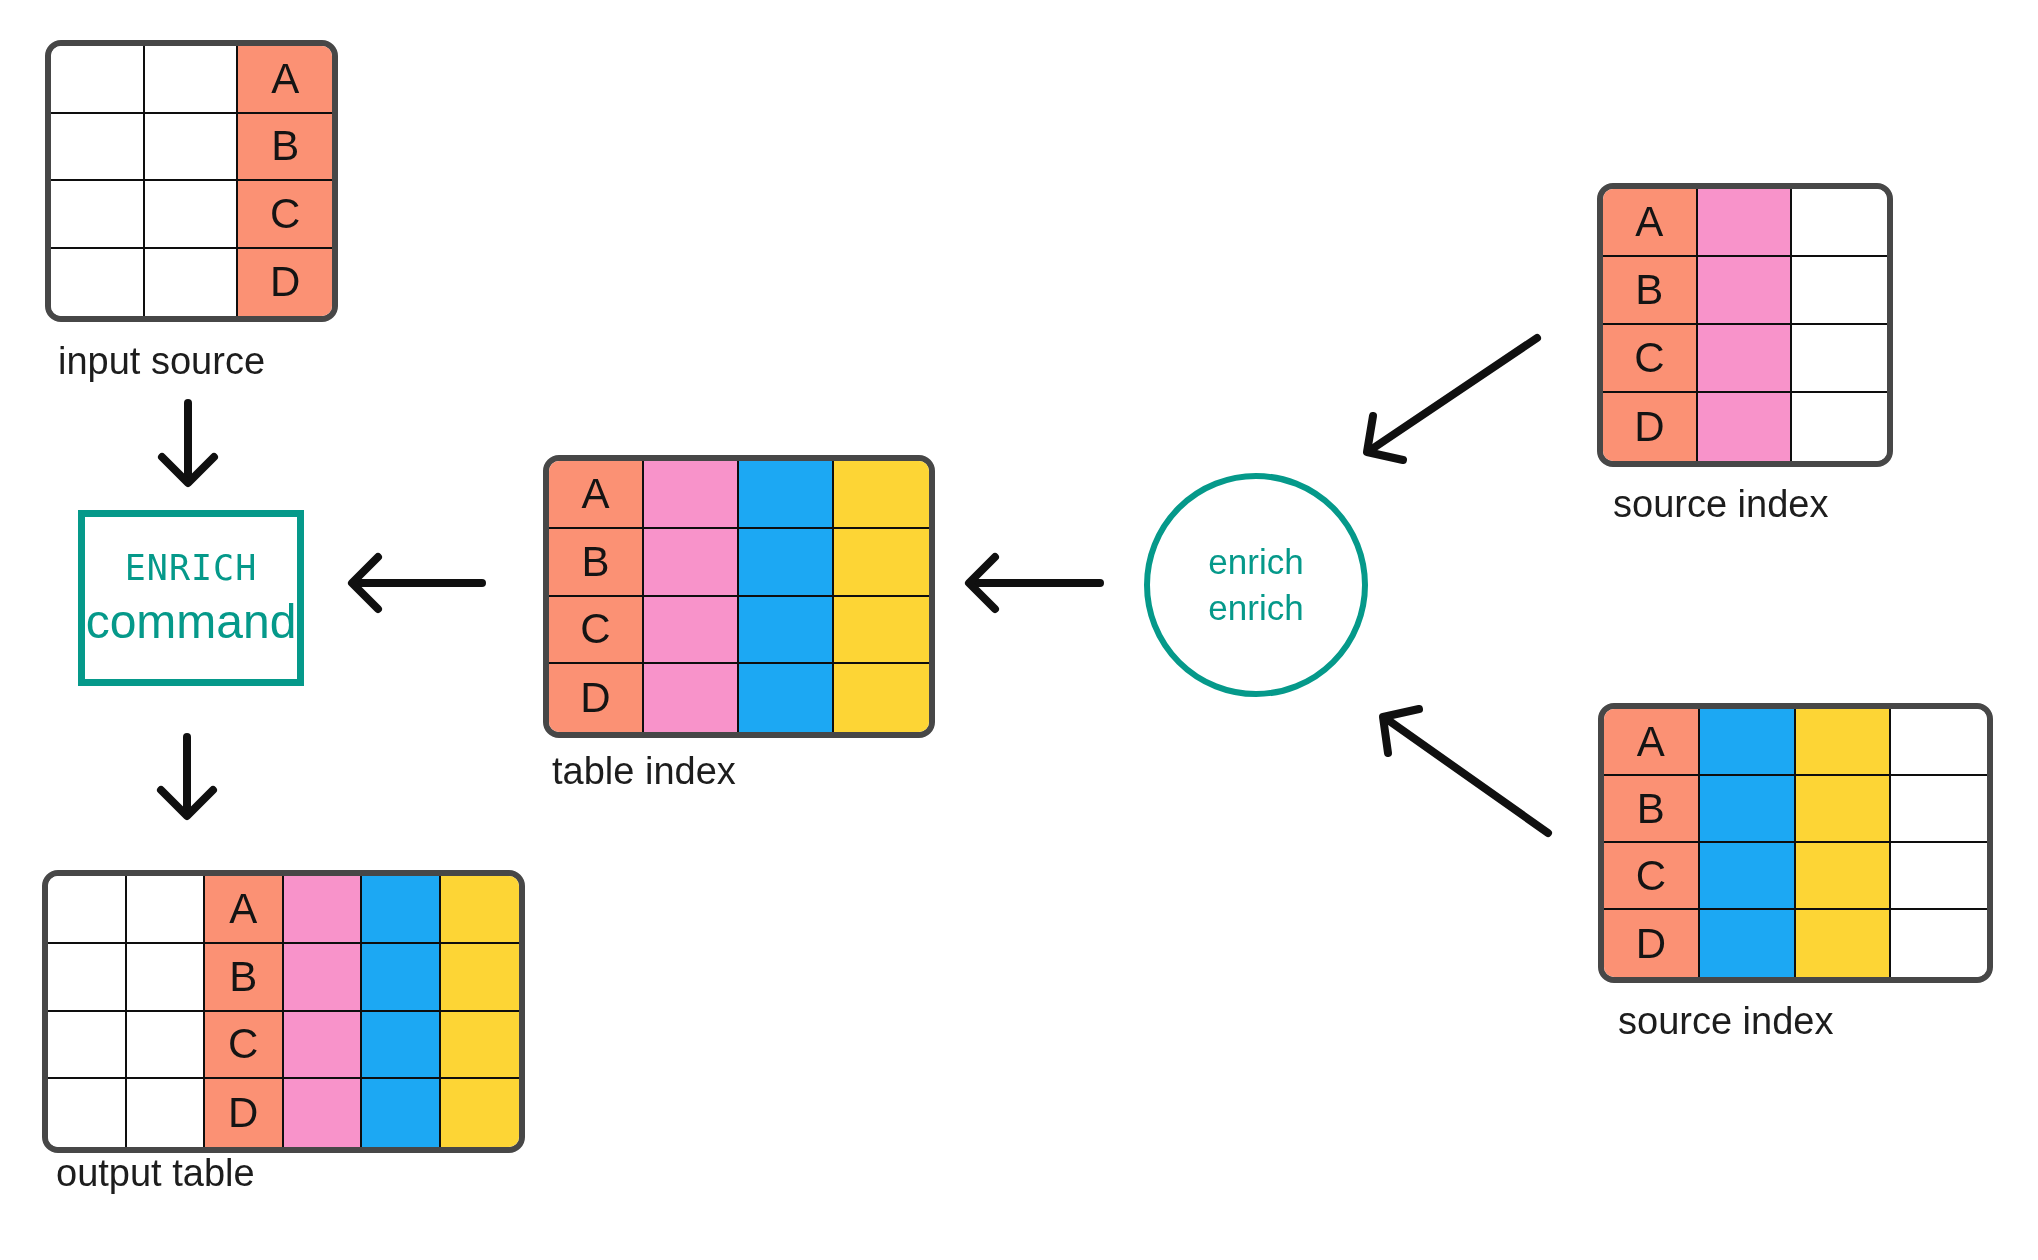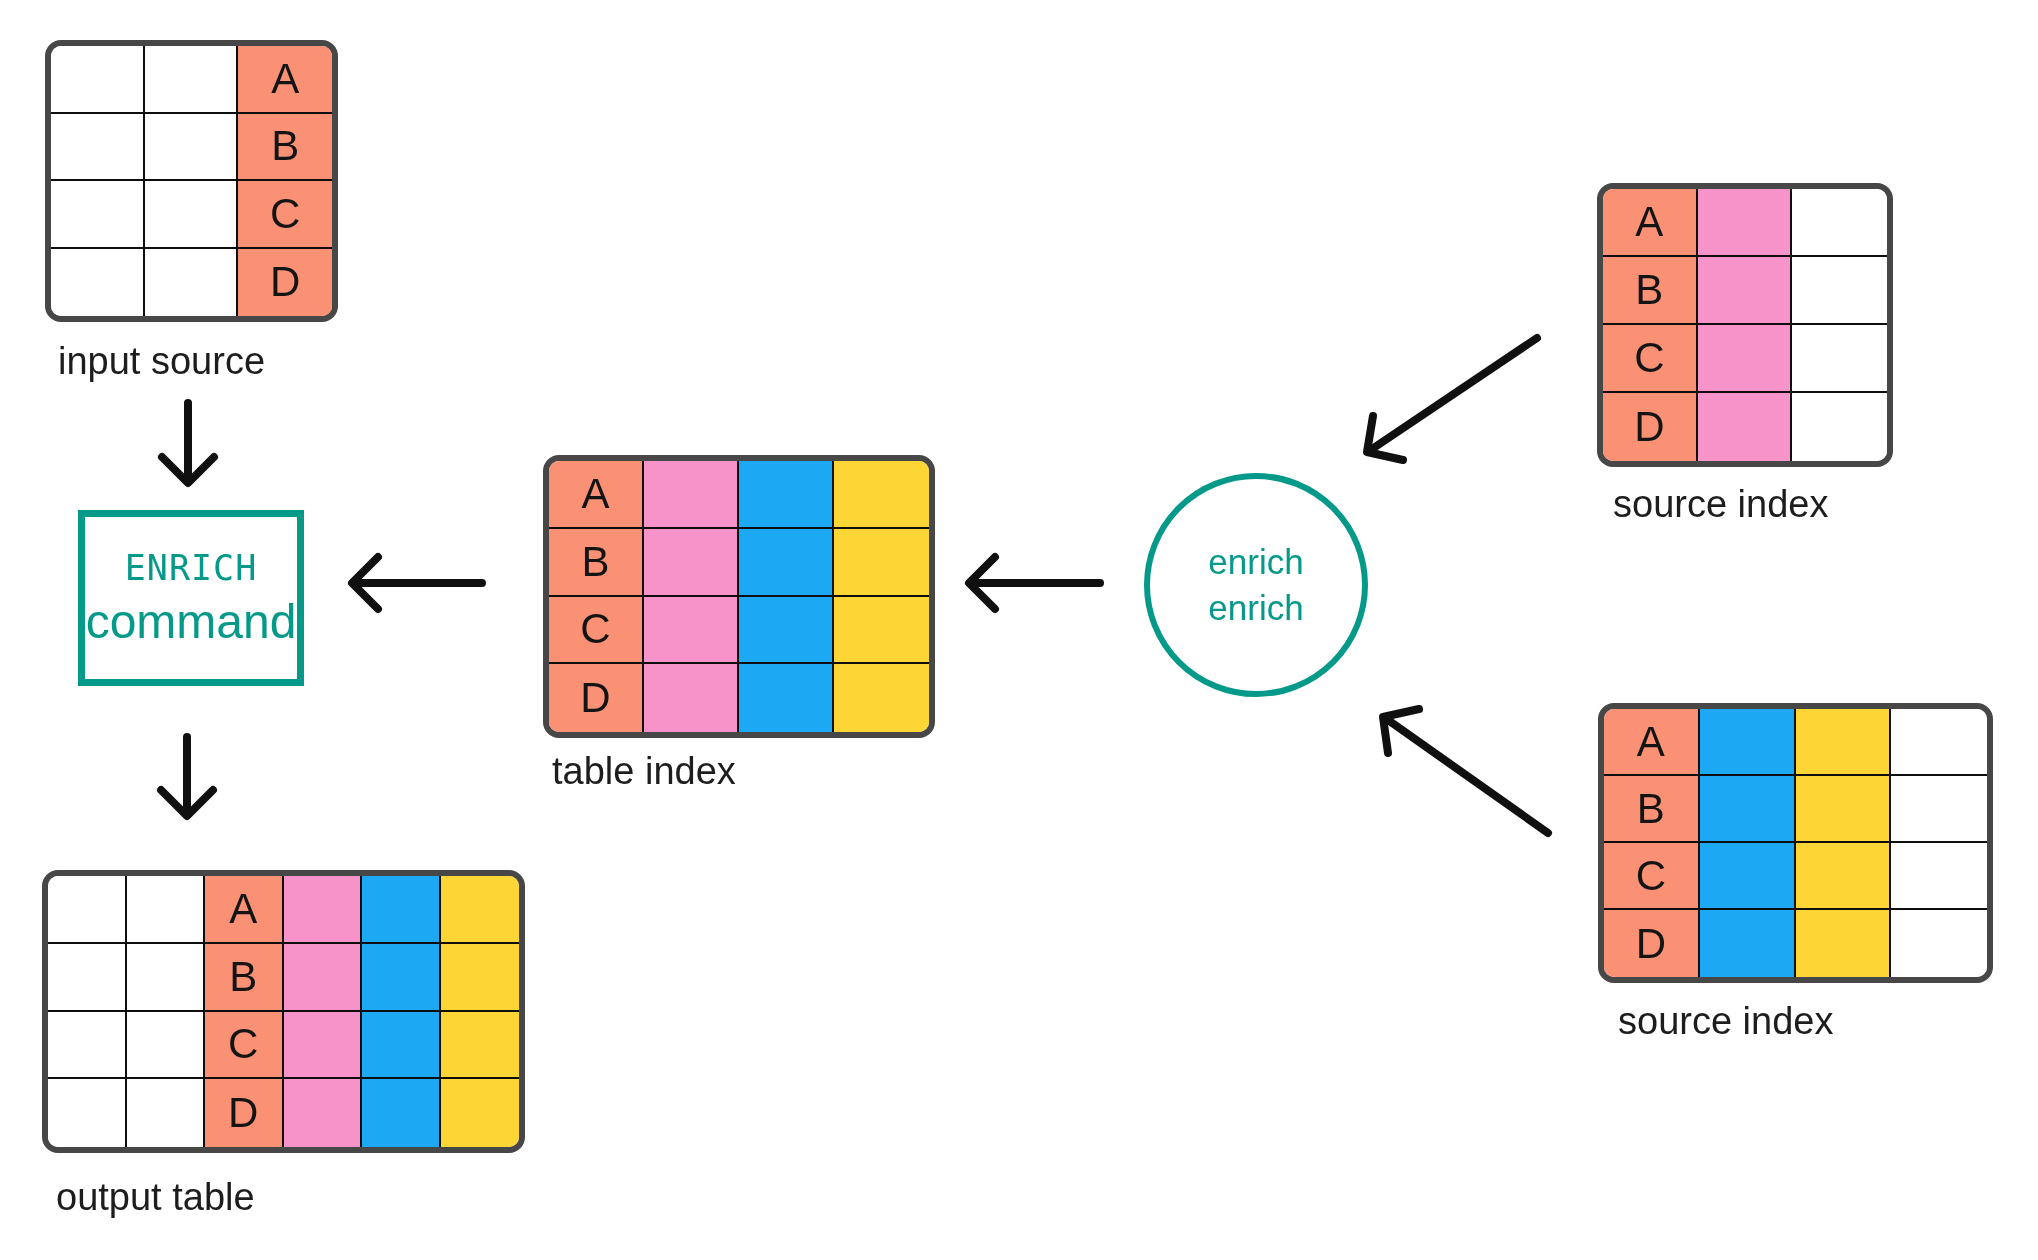--- a/index.html
+++ b/index.html
@@ -111,21 +111,21 @@
       <div class="cell br bb" style="background: rgb(248, 147, 202);"></div>
       <div class="cell br bb" style="background: rgb(28, 168, 243);"></div>
       <div class="cell bb" style="background: rgb(253, 213, 53);"></div>
       <div class="cell br" style="background: rgb(255, 255, 255);"></div>
       <div class="cell br" style="background: rgb(255, 255, 255);"></div>
       <div class="cell br" style="background: rgb(251, 145, 116);">D</div>
       <div class="cell br" style="background: rgb(248, 147, 202);"></div>
       <div class="cell br" style="background: rgb(28, 168, 243);"></div>
       <div class="cell" style="background: rgb(253, 213, 53);"></div>
     </div>
-  <div class="lbl" style="left:56px;top:1176px;">output table</div>
+  <div class="lbl" style="left:56px;top:1152px;">output table</div>
 
   <div class="tbl" style="left: 543px; top: 455px; width: 392px; height: 283px; grid-template-columns: repeat(4, 1fr);">
       <div class="cell br bb" style="background: rgb(251, 145, 116);">A</div>
       <div class="cell br bb" style="background: rgb(248, 147, 202);"></div>
       <div class="cell br bb" style="background: rgb(28, 168, 243);"></div>
       <div class="cell bb" style="background: rgb(253, 213, 53);"></div>
       <div class="cell br bb" style="background: rgb(251, 145, 116);">B</div>
       <div class="cell br bb" style="background: rgb(248, 147, 202);"></div>
       <div class="cell br bb" style="background: rgb(28, 168, 243);"></div>
       <div class="cell bb" style="background: rgb(253, 213, 53);"></div>

